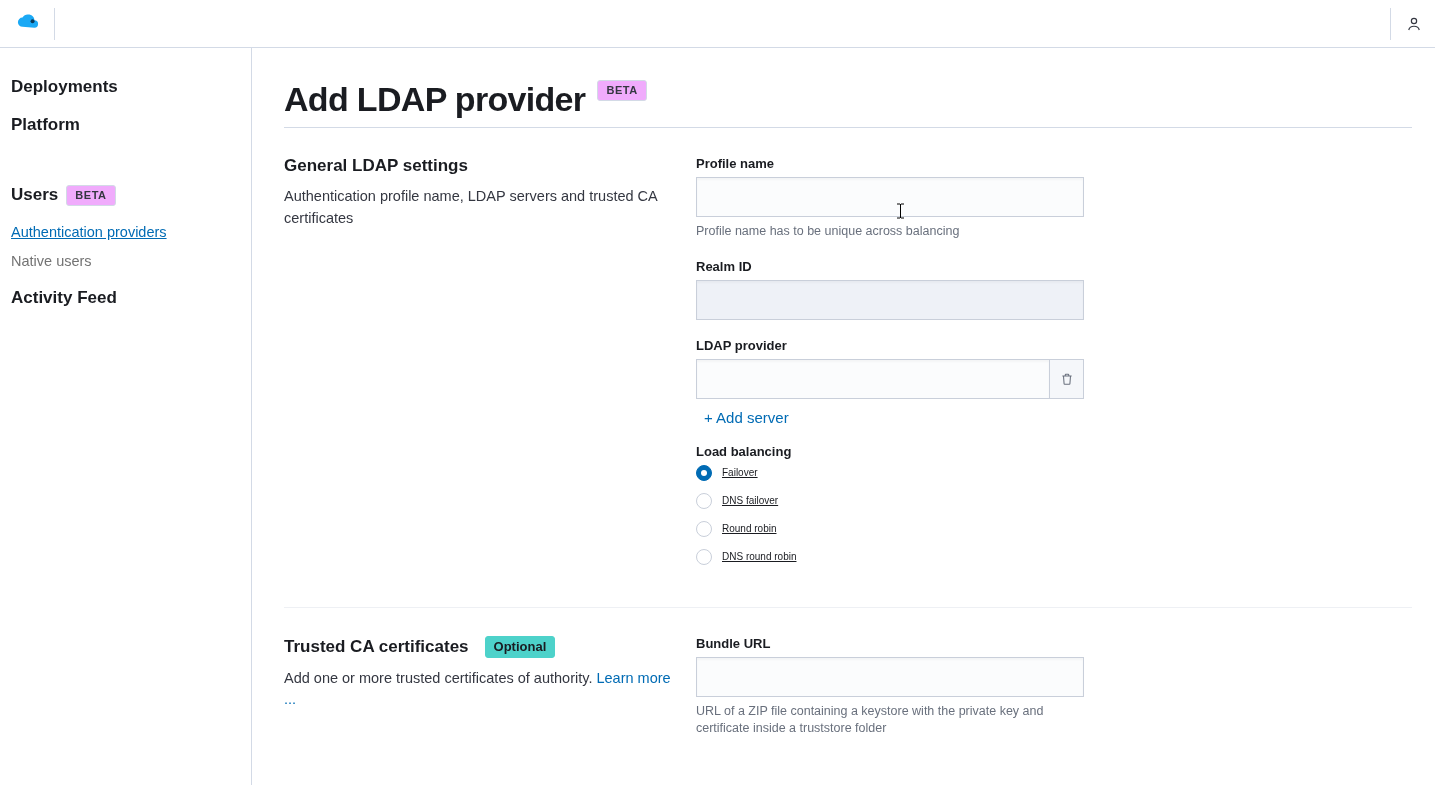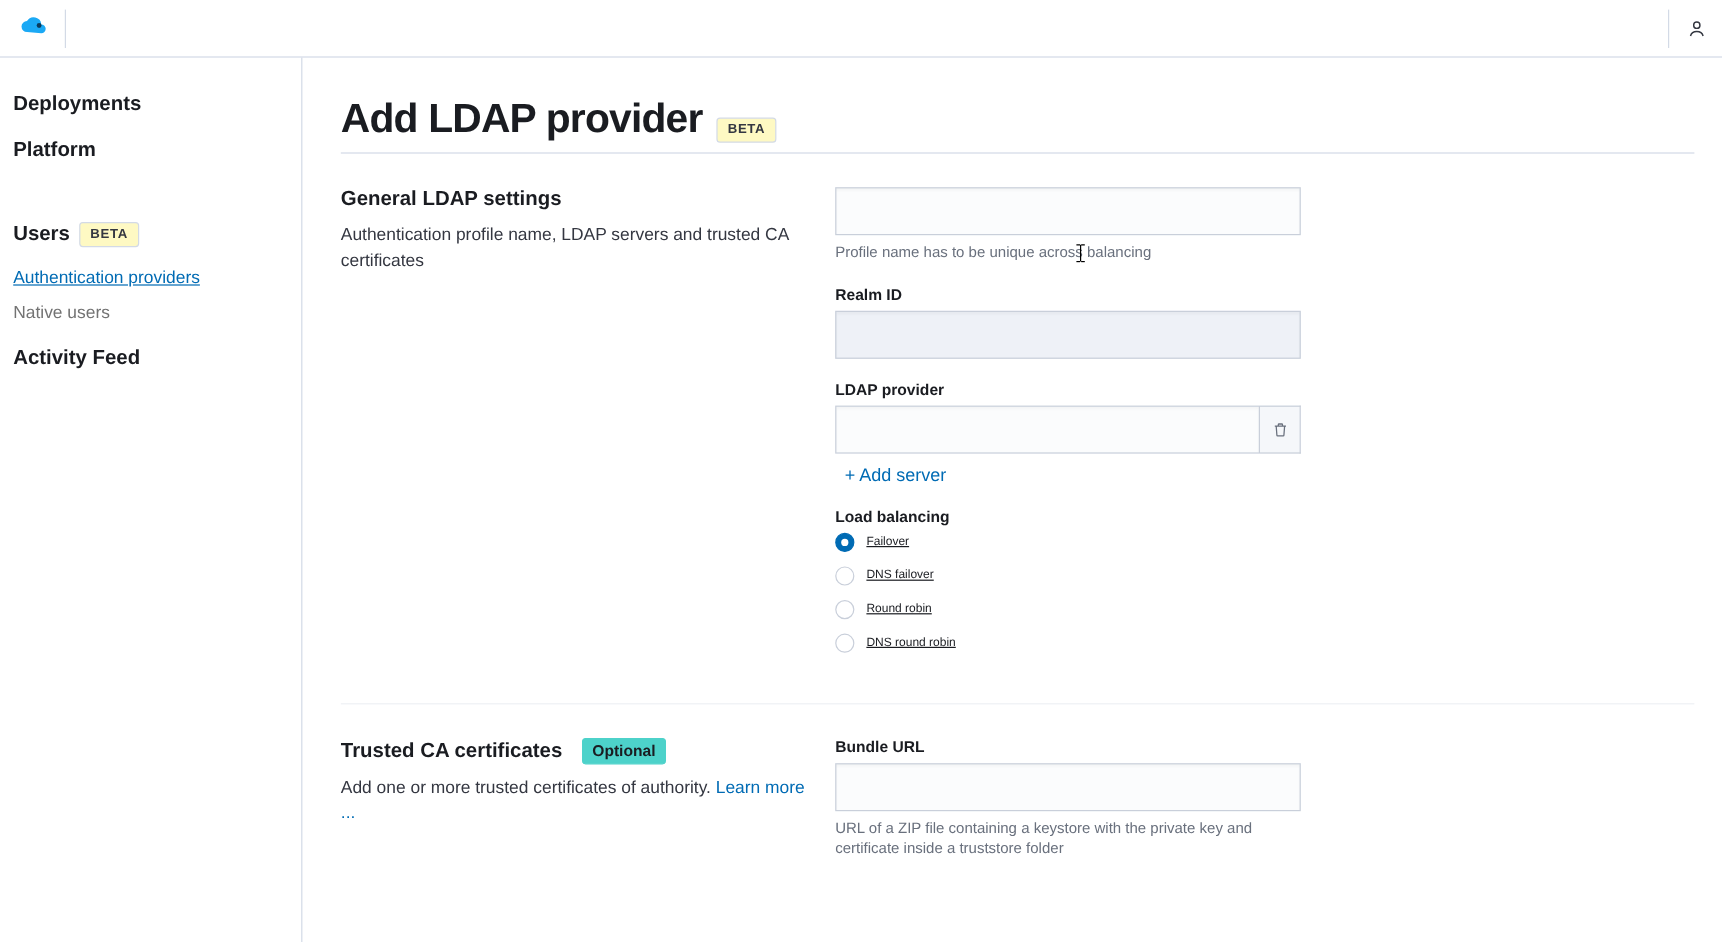--- a/index.html
+++ b/index.html
@@ -67,42 +67,42 @@
   .badge {
     display: inline-flex;
     align-items: center;
     font-size: 11px;
     font-weight: 700;
     letter-spacing: 0.05em;
     border: 1px solid #d3dae6;
     border-radius: 3px;
     padding: 2px 8px;
     color: #343741;
-    background: #fef9c3;
+    background: #f0abfc;
     line-height: 1.4;
   }
   .badge-accent {
     background: #4dd2ca;
     border-color: #4dd2ca;
     color: #1a1c21;
     font-weight:600;
     font-size:13px;
     letter-spacing:0;
     padding: 1px 8px;
     text-align: center;
   }
 
   .main {
     flex: 1;
     padding: 32px 20px 40px 32px;
     max-width: 1180px;
   }
   .page-title-row {
     display: flex;
-    align-items: flex-end;
+    align-items: flex-start;
     border-bottom: 1px solid #d3dae6;
     padding-bottom: 8px;
   }
   .page-title {
     font-size: 34px;
     font-weight: 700;
     letter-spacing: -0.02em;
     margin-right: 12px;
   }
 
@@ -269,20 +269,21 @@
     </div>
 
     <div class="section">
       <div class="section-left">
         <div class="section-title">General LDAP settings</div>
         <div class="section-desc">Authentication profile name, LDAP servers and trusted CA certificates</div>
       </div>
       <div class="section-right">
 
         <div class="form-row" style="position:relative">
+          <label class="form-label">Profile name</label>
           <input class="form-input" type="text" value="" style="">
           <svg class="cursor-ibeam" style="left:200px; top:47px" viewBox="0 0 9 16">
             <path d="M1 1h3M5 1h3M4.5 1v14M1 15h3M5 15h3" stroke="#000" stroke-width="1" fill="none"></path>
           </svg>
           <div class="form-help">Profile name has to be unique across balancing</div>
         </div>
 
         <div class="form-row">
           <label class="form-label">Realm ID</label>
           <input class="form-input readonly" type="text" readonly="" value="" style="">

